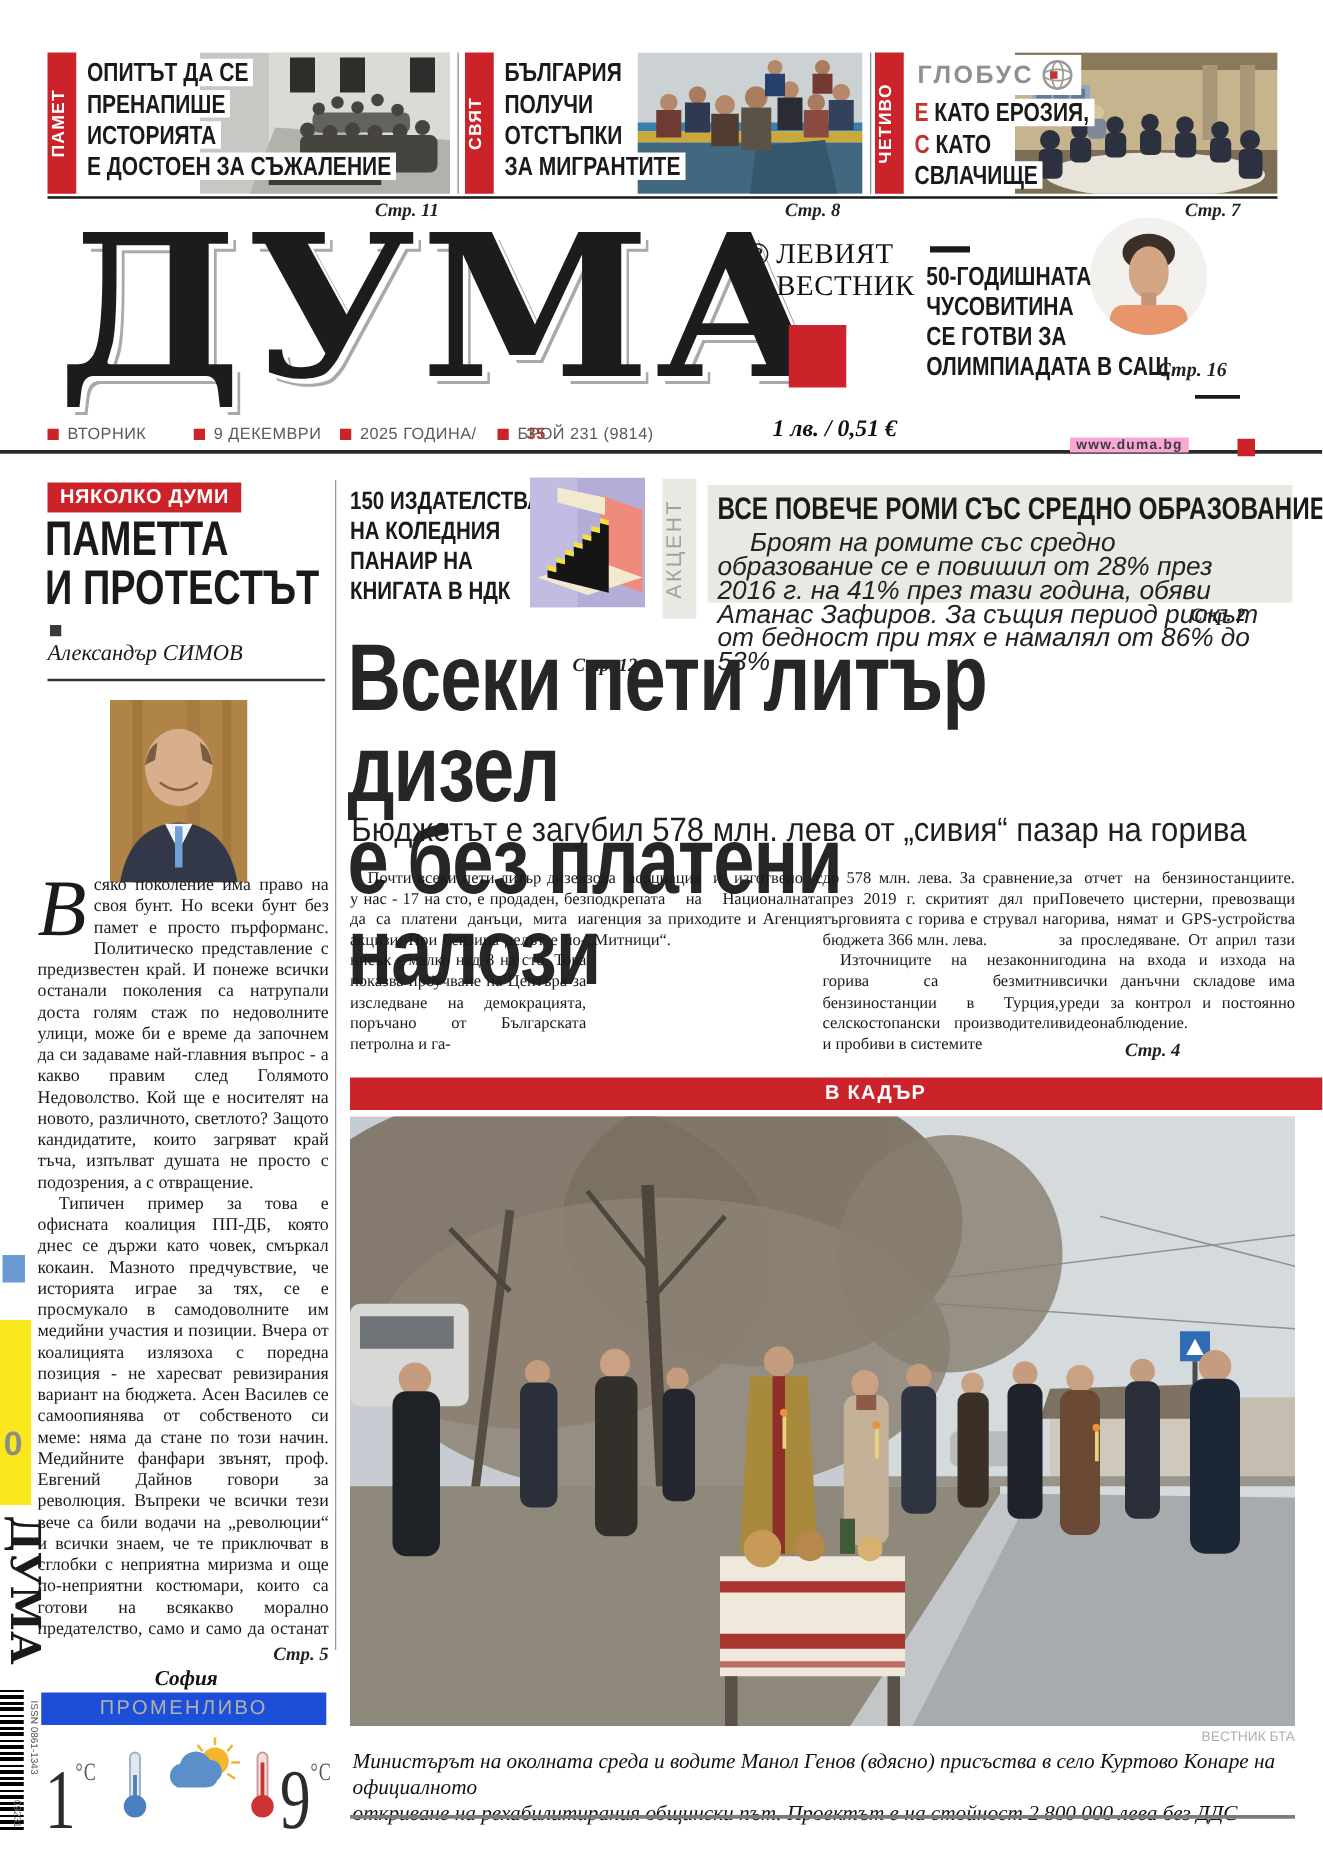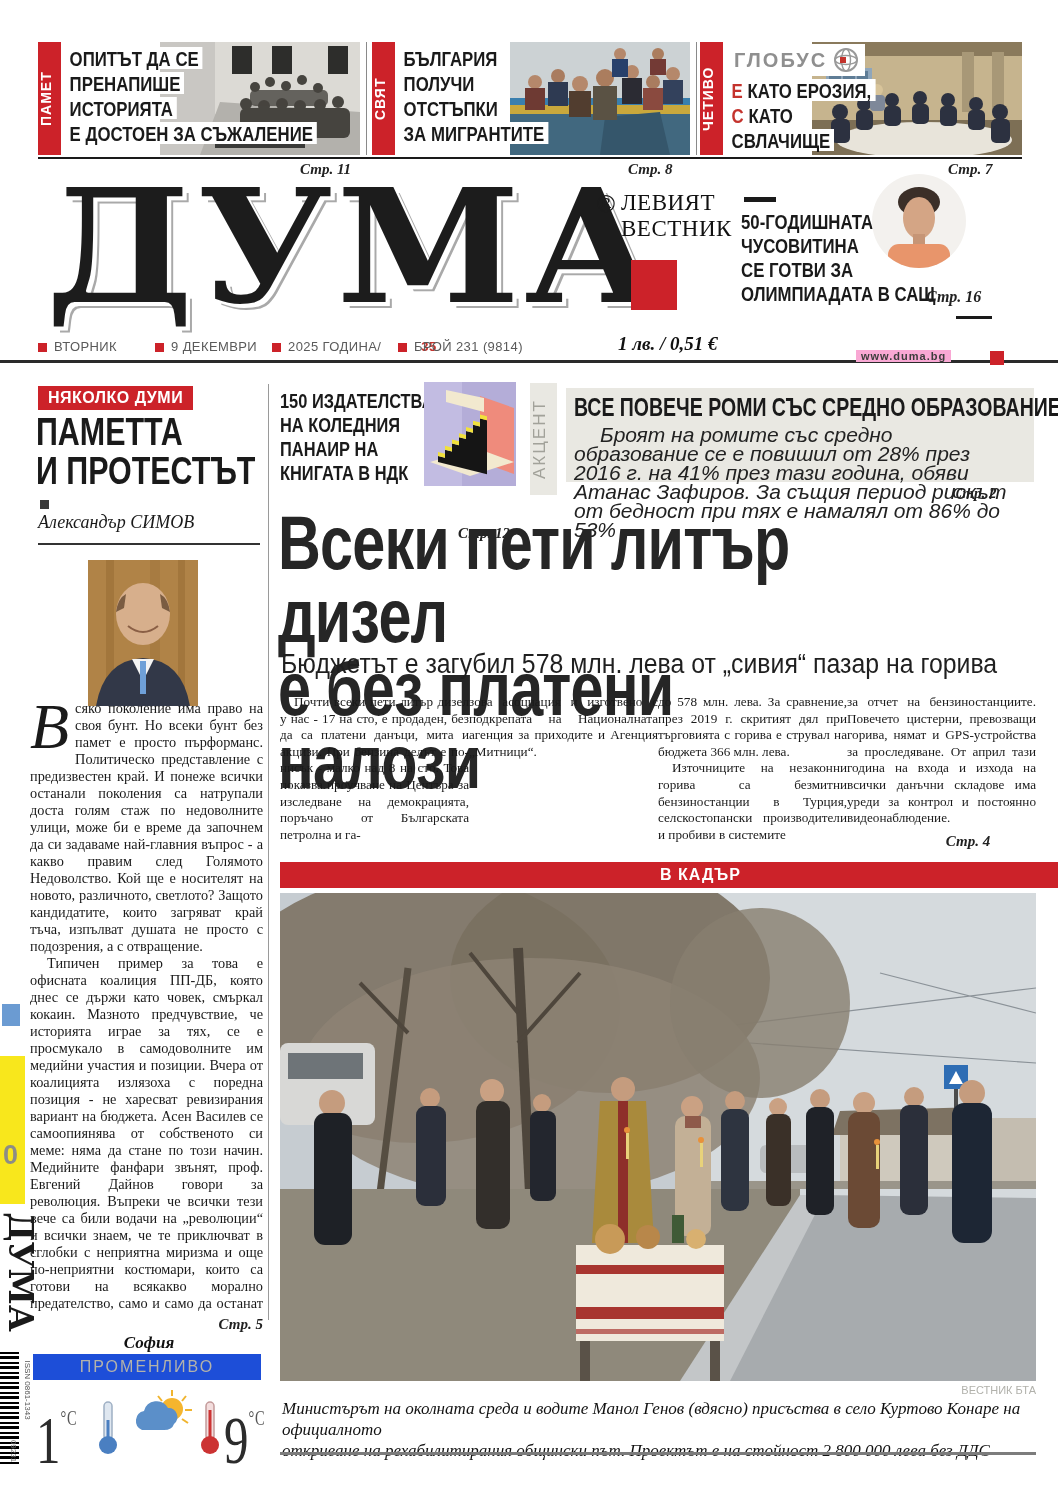--- a/index.html
+++ b/index.html
@@ -107,21 +107,21 @@
   .lead-h{position:absolute;left:278px;top:506px;font-weight:bold;font-size:76px;line-height:73px;
         letter-spacing:-1px;color:#262626;transform:scaleX(.78);transform-origin:left top;}
   .lead-sub{position:absolute;left:281px;top:649px;font-size:27px;color:#1f1f1f;
         transform:scaleX(.92);transform-origin:left top;white-space:nowrap;}
   .lead-cols{position:absolute;left:280px;top:694px;width:756px;height:162px;overflow:hidden;
         display:flex;}
   .lead-cols .col{flex:1;font-family:"Liberation Serif",serif;font-size:13.2px;line-height:16.6px;
         text-align:justify;color:#1a1a1a;}
   .lead-cols p{margin:0;}
   .lead-cols p.ind{text-indent:14px;}
-  .lead-page{position:absolute;left:900px;top:833px;width:136px;text-align:center;}
+  .lead-page{position:absolute;left:900px;top:833px;width:136px;text-align:left;}
 
   .framebar{position:absolute;left:280px;top:862px;width:841px;height:26px;background:#cc2229;
         color:#fff;font-weight:bold;font-size:16px;letter-spacing:1px;text-align:center;line-height:26px;}
   .mainphoto{position:absolute;left:280px;top:893px;width:756px;height:488px;overflow:hidden;}
   .credit{position:absolute;left:280px;top:1384px;width:756px;text-align:right;font-size:11px;color:#b1b1ab;}
   .caption{position:absolute;left:282px;top:1398px;width:752px;font-family:"Liberation Serif",serif;
         font-style:italic;font-size:17px;line-height:21px;color:#111;}
   .bottomrule{position:absolute;left:280px;top:1452px;width:756px;height:3px;background:#7c7c7c;}
 
   .globus{display:flex;align-items:center;gap:4px;background:#fff;padding:1px 4px;width:fit-content;

